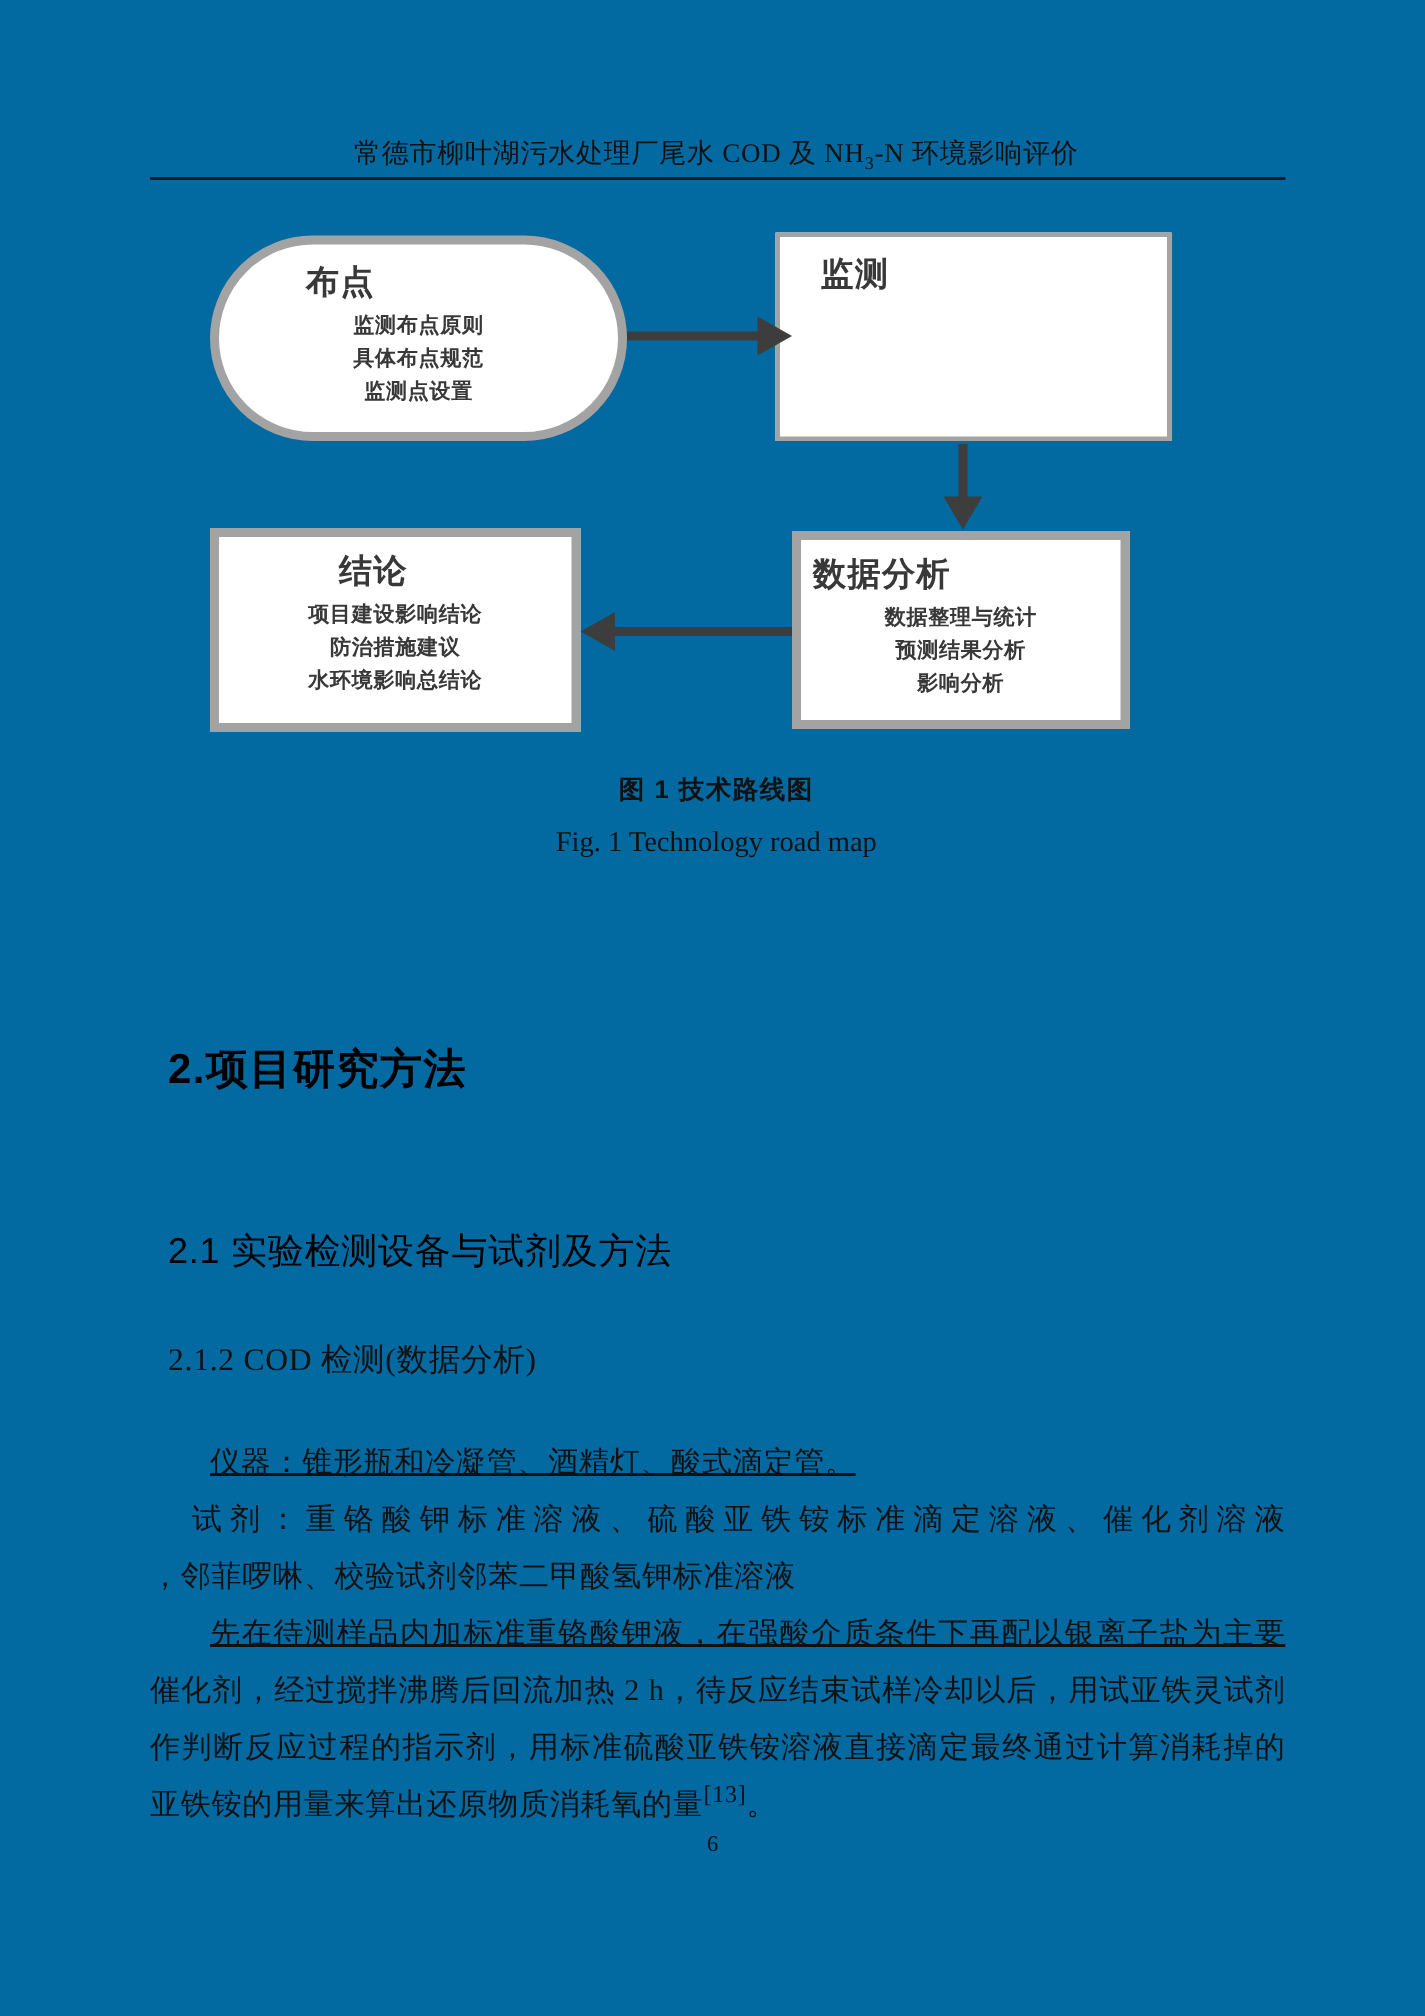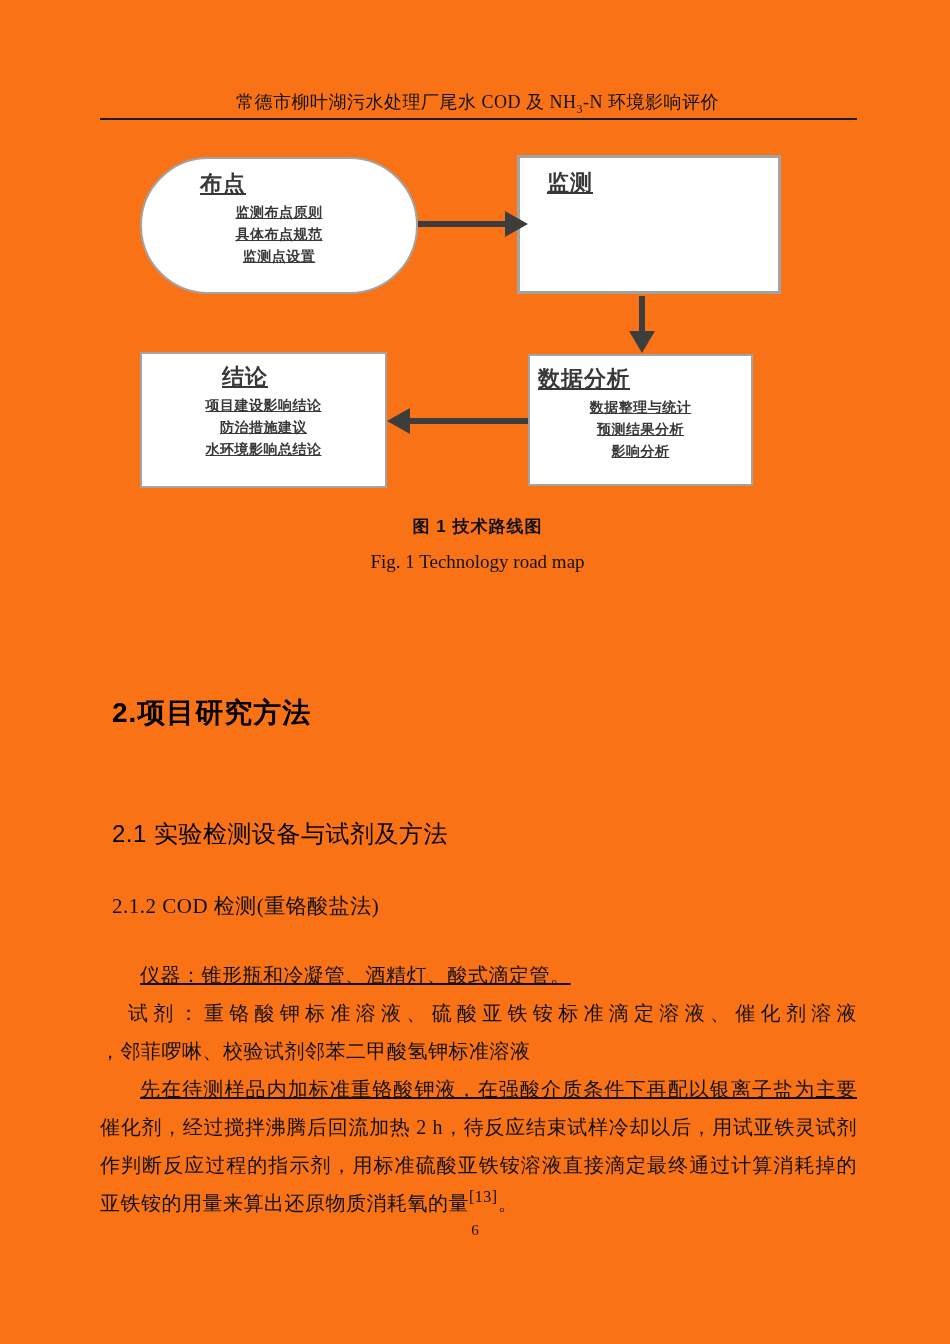--- a/index.html
+++ b/index.html
@@ -2,47 +2,46 @@
 <html><head>
 <meta charset="utf-8">
 <style>
   * { margin: 0; padding: 0; box-sizing: border-box; }
   html, body { background: #ffffff; }
   body { font-family: "Liberation Serif", "DejaVu Serif", serif; color: #1a1a1a; }
   .page {
     position: relative;
     width: 950px;
     height: 1344px;
-    background: #f97316;
+    background: #0369a1;
     overflow: hidden;
   }
   
   .doc-header {
     position: absolute;
     left: 100px; top: 90px; width: 755px;
     text-align: center;
     font-size: 18px;
     letter-spacing: 0.5px;
     color: #111;
   }
   .doc-header sub { font-size: 12px; }
   .header-rule {
     position: absolute;
     left: 100px; top: 118px; width: 757px; height: 2px;
     background: #1c1c1c;
   }
   
   .node {
     position: absolute;
-    border: 2px solid #a3a3a3;
+    border: 6px solid #a3a3a3;
     background: #ffffff;
     color: #383838;
     font-family: "Liberation Sans", "DejaVu Sans", sans-serif;
     font-weight: bold;
-    text-decoration: underline;
   }
   .node .node-title {
     font-size: 22px;
     line-height: 26px;
     letter-spacing: 1px;
   }
   .node .node-items {
     text-align: center;
     font-size: 14px;
     line-height: 22px;
@@ -171,21 +170,21 @@
     <div class="shaft shaft-3"></div>
     <div class="head head-3"></div>
 
   </div>
 
   <div class="caption-zh">图 1  技术路线图</div>
   <div class="caption-en">Fig. 1 Technology road map</div>
 
   <div class="h1">2.项目研究方法</div>
   <div class="h2">2.1 实验检测设备与试剂及方法</div>
-  <div class="h3">2.1.2 COD 检测(重铬酸盐法)</div>
+  <div class="h3">2.1.2 COD 检测(数据分析)</div>
 
   <div class="bodytext">
     <div class="tline ind2">仪器：锥形瓶和冷凝管、酒精灯、酸式滴定管。</div>
     <div class="tline just ind15">试剂：重铬酸钾标准溶液、硫酸亚铁铵标准滴定溶液、催化剂溶液 (H2SO4+Ag2SO4)</div>
     <div class="tline">，邻菲啰啉、校验试剂邻苯二甲酸氢钾标准溶液</div>
     <div class="tline just ind2">先在待测样品内加标准重铬酸钾液，在强酸介质条件下再配以银离子盐为主要反的</div>
     <div class="tline just">催化剂，经过搅拌沸腾后回流加热 2 h，待反应结束试样冷却以后，用试亚铁灵试剂当</div>
     <div class="tline just">作判断反应过程的指示剂，用标准硫酸亚铁铵溶液直接滴定最终通过计算消耗掉的硫酸</div>
     <div class="tline">
       <span>亚铁铵的用量来算出还原物质消耗氧的量</span><sup class="ref">[13]</sup><span>。</span>

